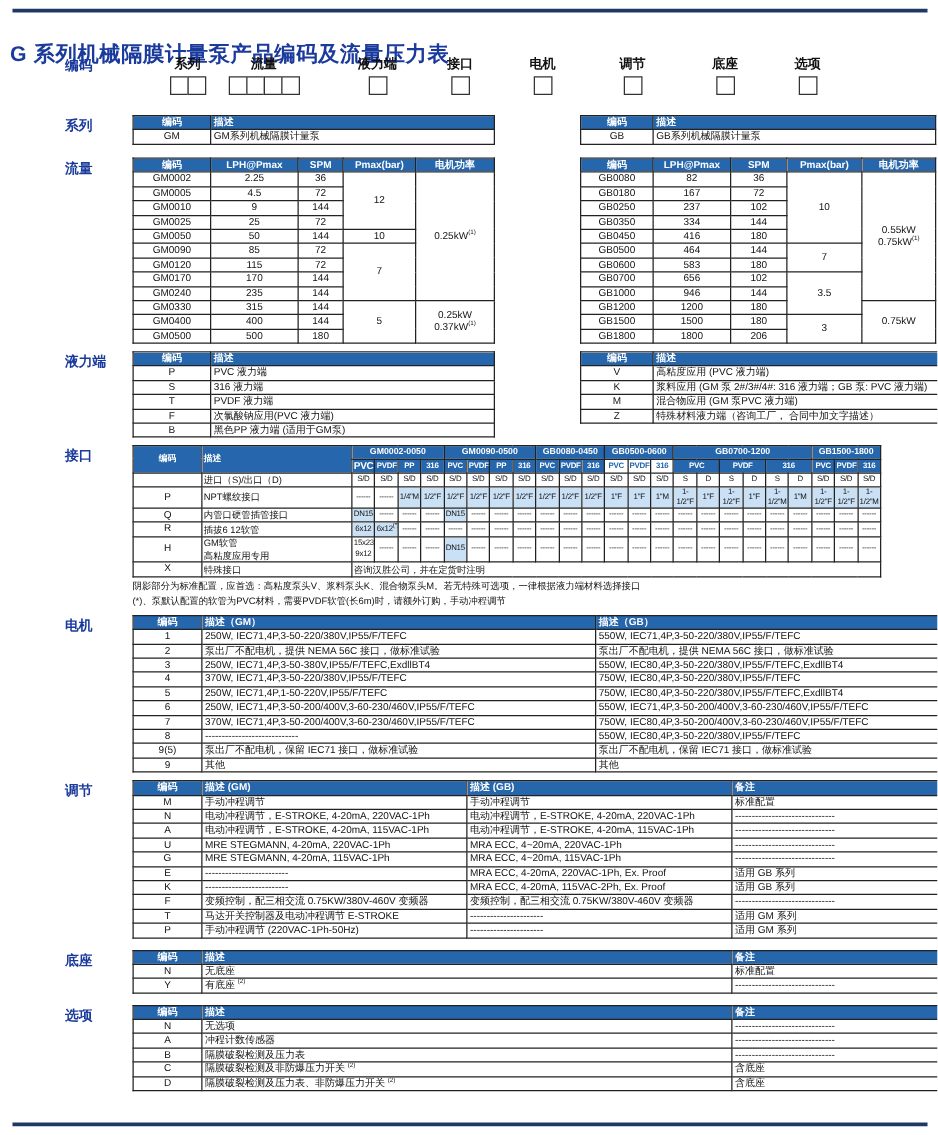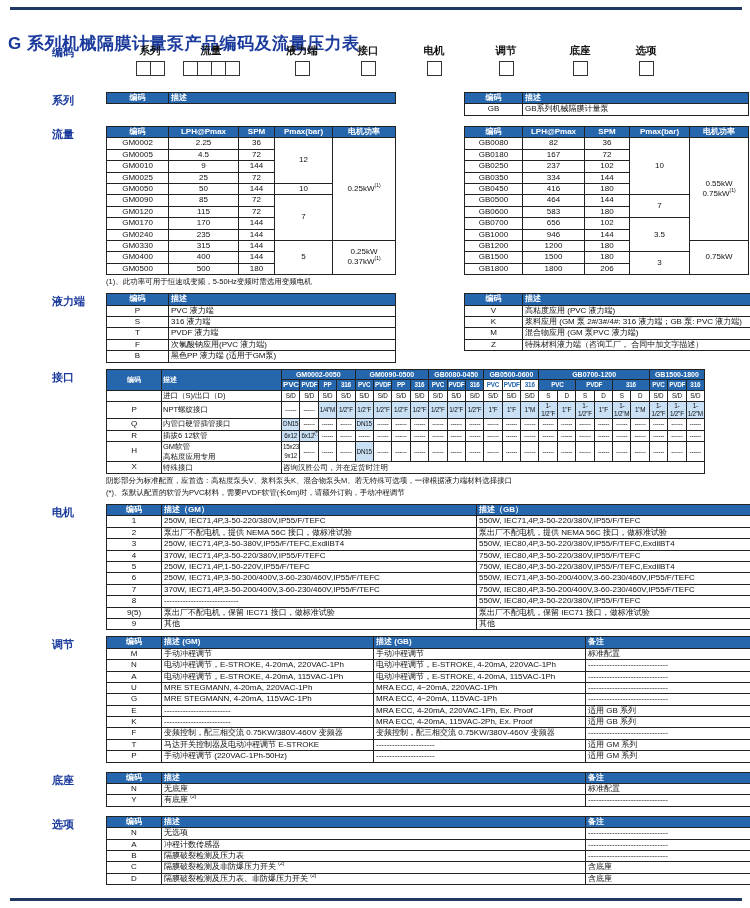--- a/index.html
+++ b/index.html
@@ -110,20 +110,24 @@
         <table class="t-ser" style="width:290px;">
           <colgroup>
               <col style="width:62px;">
               <col>
             </colgroup>
           <tbody>
               <tr>
                 <td class="hd">编码</td>
                 <td class="hd lt">描述</td>
               </tr>
+              <tr>
+                <td>GM</td>
+                <td class="lt">GM系列机械隔膜计量泵</td>
+              </tr>
             </tbody>
         </table>
         <table class="t-ser abs" style="left:358px;width:285px;">
           <colgroup>
               <col style="width:58px;">
               <col>
             </colgroup>
           <tbody>
               <tr>
                 <td class="hd">编码</td>
@@ -304,21 +308,20 @@
                 <td>180</td>
                 <td rowspan="2">3</td>
               </tr>
               <tr>
                 <td>GB1800</td>
                 <td>1800</td>
                 <td>206</td>
               </tr>
             </tbody>
         </table>
-        <div class="fn">(1)、此功率可用于恒速或变频，5-50Hz变频时需选用变频电机</div>
       </div>
     </div>
 
     <div class="sec">
       <div class="gut">液力端</div>
       <div class="body">
         <table style="width:290px;">
           <colgroup>
               <col style="width:62px;">
               <col>

